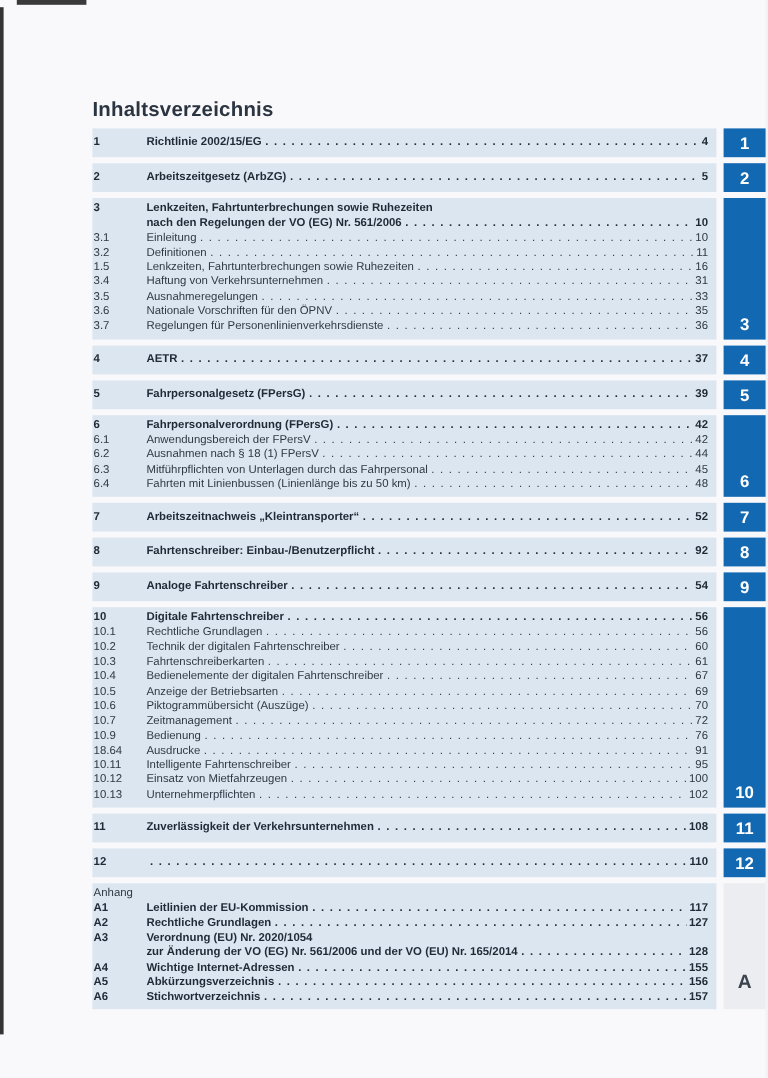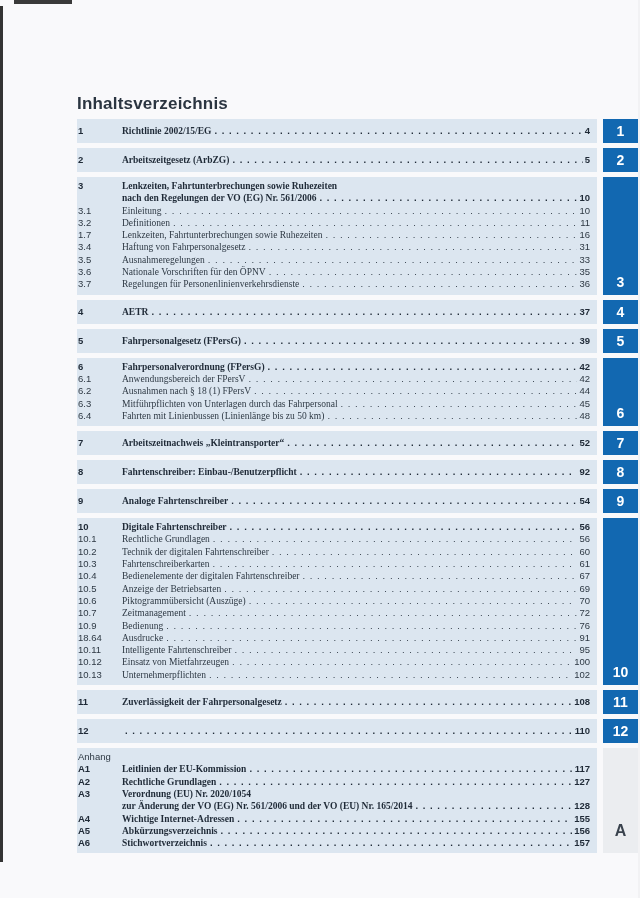--- a/index.html
+++ b/index.html
@@ -9,35 +9,35 @@
     font-family:"Liberation Sans","DejaVu Sans",sans-serif;
     color:#2e3944;
   }
   
   .edge-left{position:absolute;left:0;top:6px;width:3px;height:856px;background:#343434;}
   .edge-top{position:absolute;left:14px;top:0;width:58px;height:4px;background:#3a3a3a;}
   .page-right-line{position:absolute;right:0;top:0;width:2px;height:898px;background:#f2f2f4;}
 
   .content{position:absolute;left:77px;top:82px;width:561px;}
   h1.title{
-    margin:12px 0 6px 0;font-size:17px;line-height:19px;font-weight:bold;
+    margin:0 0 6px 0;font-size:17px;line-height:19px;font-weight:bold;
     color:#2b3541;letter-spacing:.2px;
   }
   .blocks{display:flex;flex-direction:column;gap:5px;}
   .block{display:flex;flex-direction:row;}
   .band{
     width:520px;background:var(--band,#dce6f0);
     box-sizing:border-box;padding:3px 7px 4px 1px;
   }
   .block.single{height:24px;}
   .block.single .band{display:flex;align-items:center;padding-top:0;padding-bottom:0;}
   .block.single .row{width:100%;}
   .row{display:flex;align-items:baseline;font-size:9.5px;line-height:12.3px;white-space:nowrap;}
   .row .num{flex:0 0 44px;}
-  .row .t{flex:0 0 auto;font-family:Liberation Serif, serif;}
+  .row .t{flex:0 0 auto;}
   .row .lead{flex:1 1 auto;overflow:hidden;margin:0 2px 0 3px;}
   .row .lead::after{
     content:". . . . . . . . . . . . . . . . . . . . . . . . . . . . . . . . . . . . . . . . . . . . . . . . . . . . . . . . . . . . . . . . . . . . . . . . . . . . . . . . . . . . . . . . . . . . . . . . . . . .";
     letter-spacing:1px;
   }
   .row .pg{flex:0 0 auto;text-align:right;}
   .row.b{font-weight:bold;color:#1f2a37;}
   .row .spacer{flex:1 1 auto;}
   
   .tab{
@@ -105,28 +105,28 @@
             <span class="lead"></span>
             <span class="pg">10</span>
           </div>
           <div class="row">
             <span class="num">3.2</span>
             <span class="t">Definitionen</span>
             <span class="lead"></span>
             <span class="pg">11</span>
           </div>
           <div class="row">
-            <span class="num">1.7</span>
+            <span class="num">1.5</span>
             <span class="t">Lenkzeiten, Fahrtunterbrechungen sowie Ruhezeiten</span>
             <span class="lead"></span>
             <span class="pg">16</span>
           </div>
           <div class="row">
             <span class="num">3.4</span>
-            <span class="t">Haftung von Fahrpersonalgesetz</span>
+            <span class="t">Haftung von Verkehrsunternehmen</span>
             <span class="lead"></span>
             <span class="pg">31</span>
           </div>
           <div class="row">
             <span class="num">3.5</span>
             <span class="t">Ausnahmeregelungen</span>
             <span class="lead"></span>
             <span class="pg">33</span>
           </div>
           <div class="row">
@@ -330,21 +330,21 @@
           </div>
         </div>
         <div class="tab blue tall">
           <span class="tab-label">10</span>
         </div>
       </div>
       <div class="block single">
         <div class="band">
           <div class="row b">
             <span class="num">11</span>
-            <span class="t">Zuverlässigkeit der Fahrpersonalgesetz</span>
+            <span class="t">Zuverlässigkeit der Verkehrsunternehmen</span>
             <span class="lead"></span>
             <span class="pg">108</span>
           </div>
         </div>
         <div class="tab blue">
           <span class="tab-label">11</span>
         </div>
       </div>
       <div class="block single">
         <div class="band">

